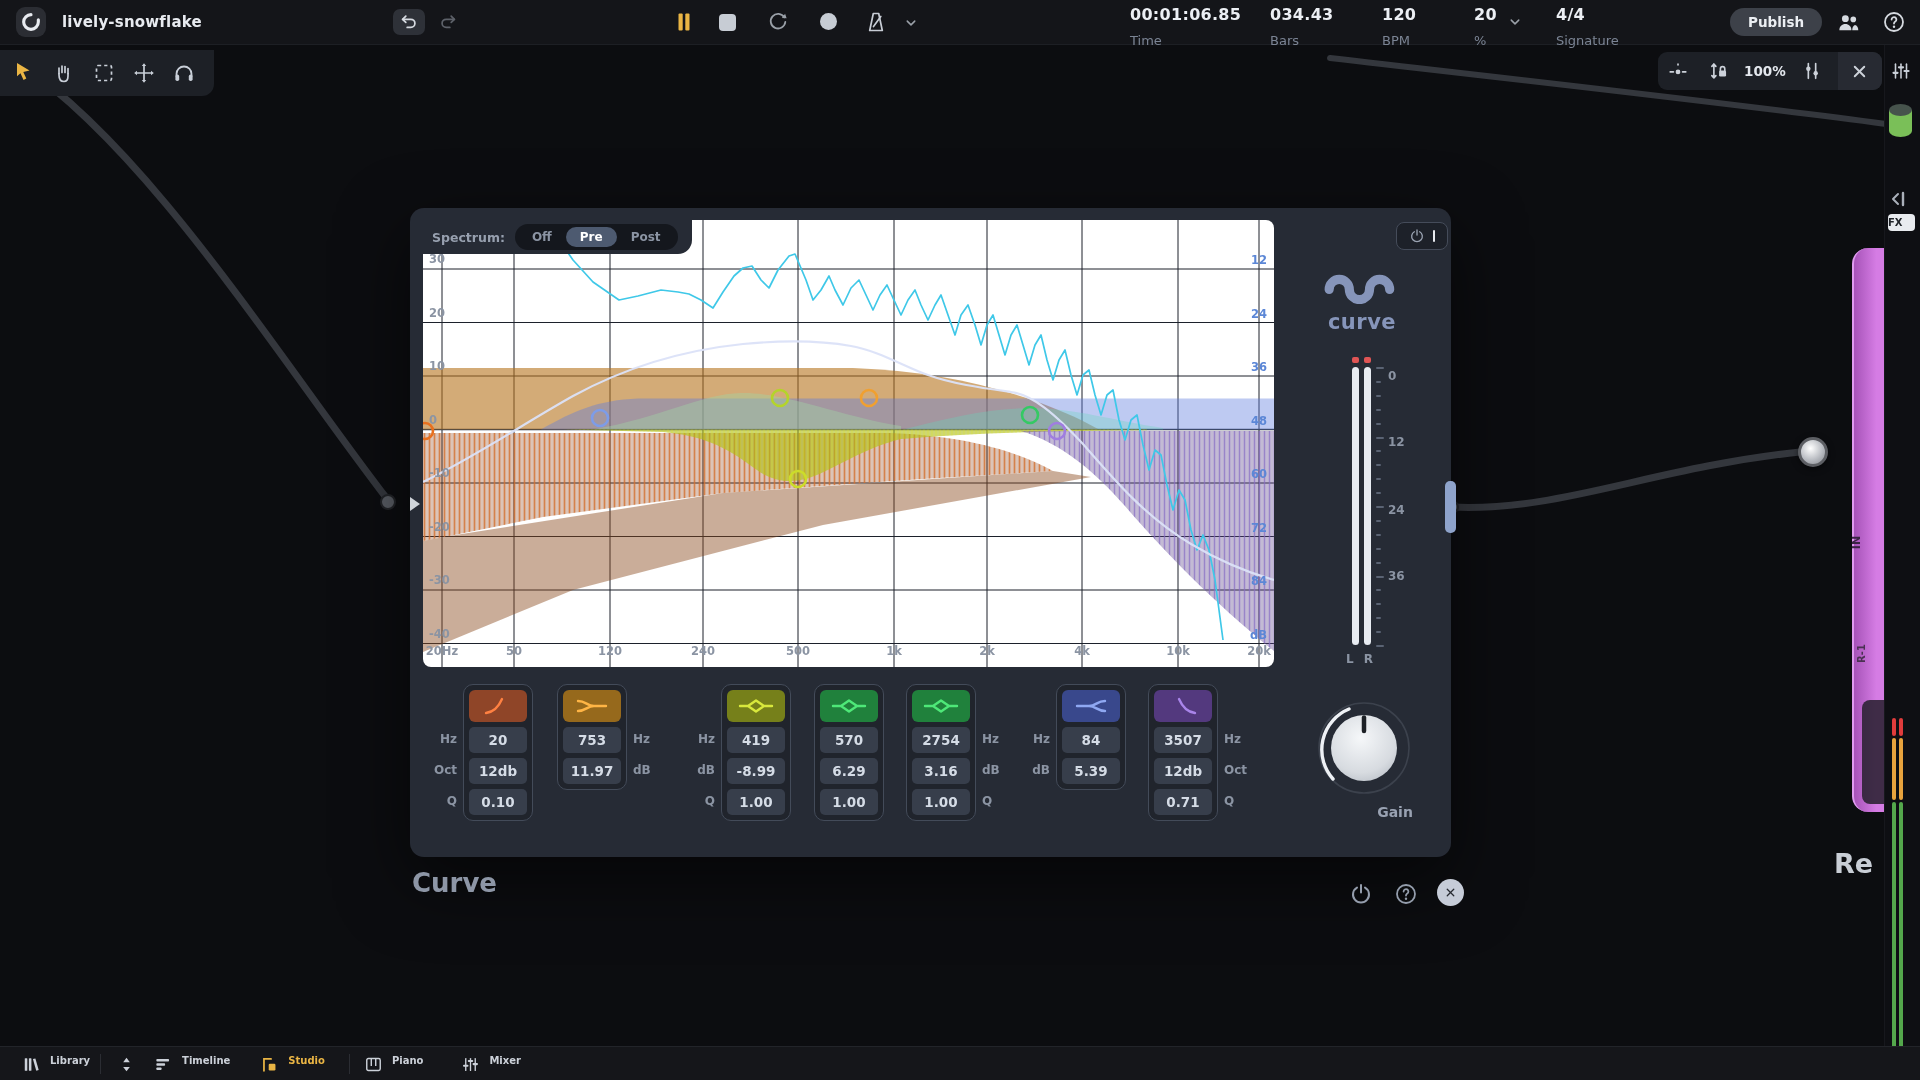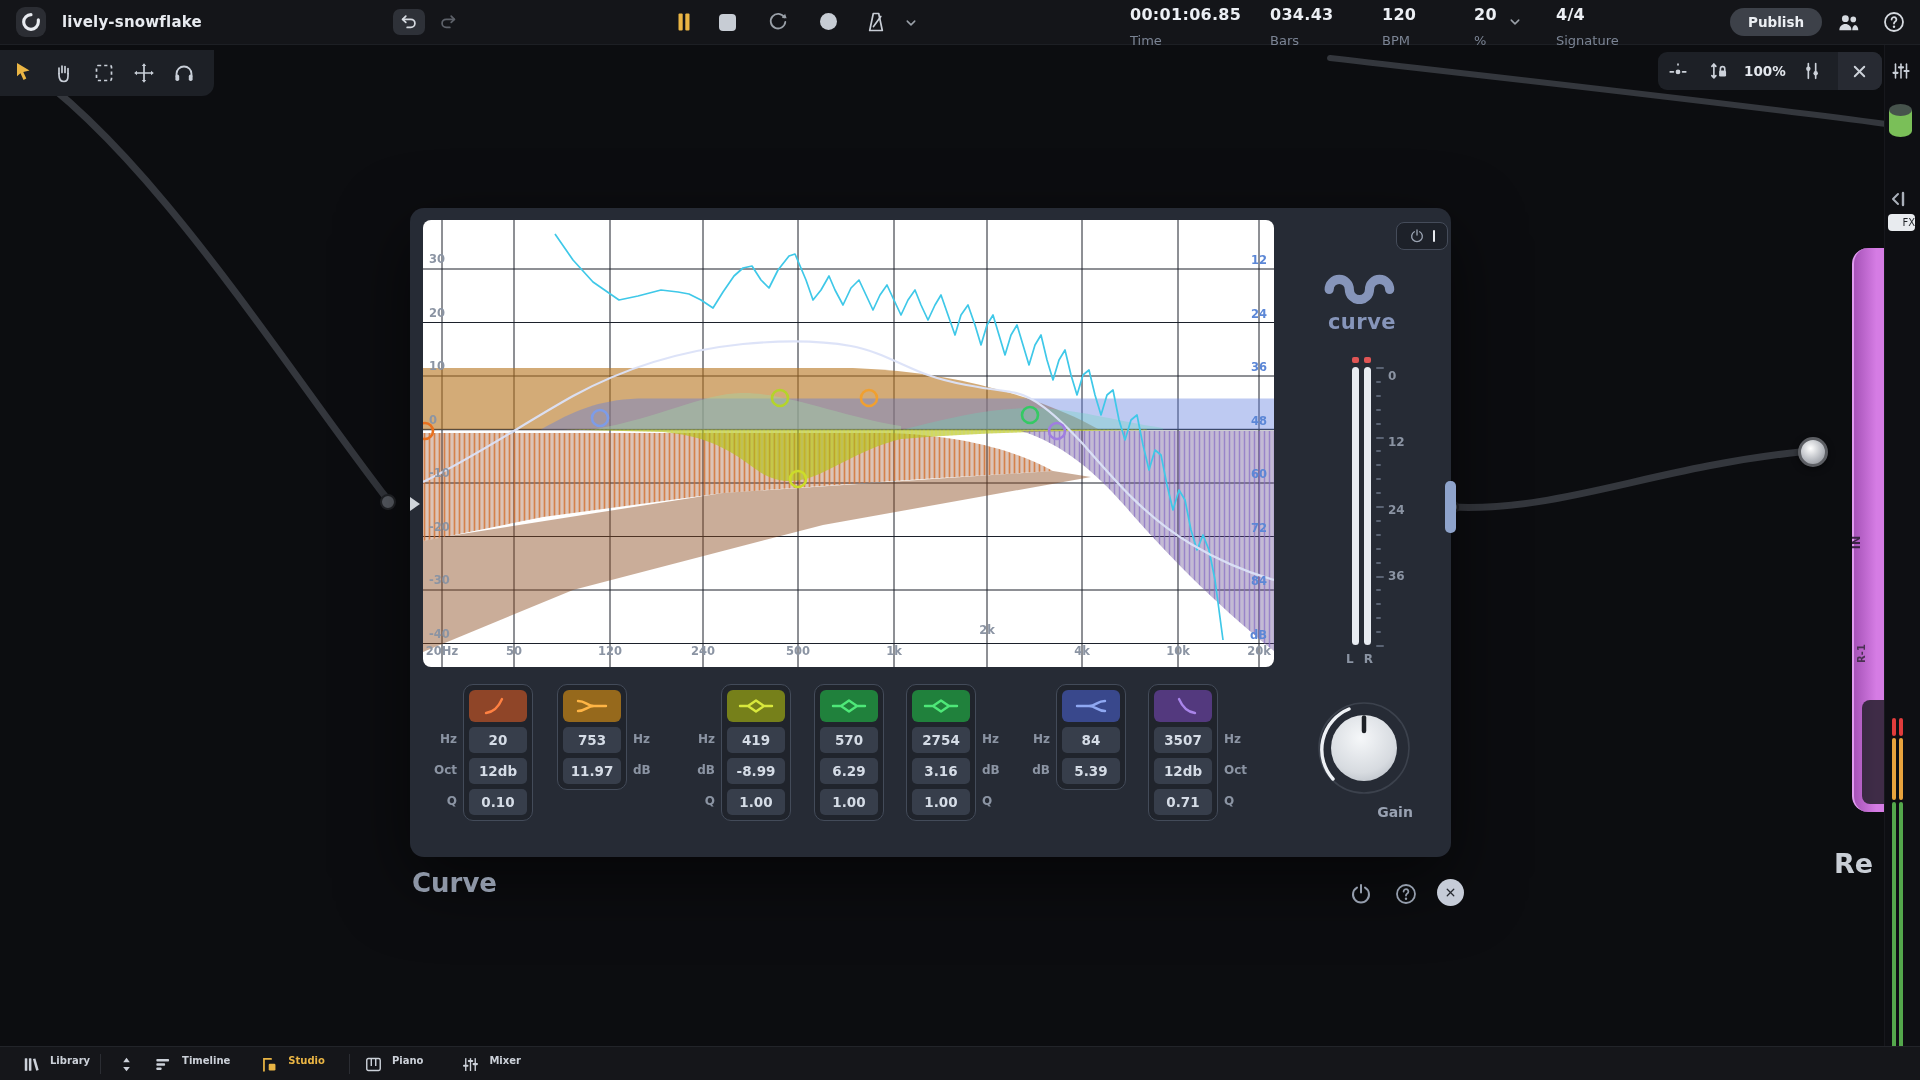--- a/index.html
+++ b/index.html
@@ -77,21 +77,21 @@
   #knob-wrap{left:904px;top:490px;width:100px;height:100px;}
   #gain-label{left:896px;top:596px;width:178px;text-align:center;font-size:14px;font-weight:600;color:#99a2b2;}
   
   #plug-title{left:412px;top:868px;font-size:26px;font-weight:600;color:#8d96a6;z-index:11;}
   .foot-ic{top:882px;width:24px;height:24px;color:#949dac;z-index:11;}
   #foot-close{left:1437px;top:879px;width:27px;height:27px;border-radius:50%;background:#c6ccd8;display:flex;align-items:center;justify-content:center;z-index:11;}
   #foot-close .ic{width:13px;height:13px;color:#262a31;}
   
   #rail{left:1884px;top:44px;width:36px;height:1036px;background:#0e0f13;border-left:1px solid #17181d;z-index:20;}
   #collapse-ctl{left:4px;top:146px;width:22px;height:18px;color:#aab0ba;position:absolute;}
-  #fx-badge{left:3px;top:170px;width:27px;height:17px;background:#e8ebef;border-radius:4px;color:#1f2328;font-size:10px;font-weight:400;text-align:right;line-height:17px;position:absolute;}
+  #fx-badge{left:3px;top:170px;width:27px;height:17px;background:#e8ebef;border-radius:4px;color:#1f2328;font-size:10px;font-weight:700;text-align:left;line-height:17px;position:absolute;}
   #cylinder{left:2px;top:58px;width:27px;height:38px;position:absolute;}
   .rmeter{position:absolute;width:4px;border-radius:2px;}
   #pink-device{left:1852px;top:248px;width:32px;height:564px;background:linear-gradient(90deg,#a653b8,#d57ce4 70%);border-radius:16px 0 0 16px;border-left:2px solid #e09bf0;z-index:5;}
   #pink-inset{position:absolute;left:8px;top:452px;width:22px;height:104px;background:#241f2b;opacity:.85;border-radius:8px 0 0 8px;}
   .pink-txt{position:absolute;transform:rotate(-90deg);transform-origin:center;color:#3a2444;font-weight:800;white-space:nowrap;}
   #silver-conn{left:1798px;top:437px;width:30px;height:30px;border-radius:50%;background:radial-gradient(circle at 40% 35%,#ffffff,#b9bcc2 55%,#84878d);border:3px solid #5c5e63;box-sizing:border-box;z-index:6;box-shadow:0 2px 6px rgba(0,0,0,.5);}
   #re-text{left:1834px;top:810px;font-size:27px;font-weight:600;color:#c9ced6;z-index:4;margin-top:38px;}
   #edge-handle{left:1445px;top:481px;width:11px;height:52px;border-radius:5px;background:#8ea3cb;z-index:12;}
   #in-arrow{left:410px;top:497px;width:0;height:0;border-top:7px solid transparent;border-bottom:7px solid transparent;border-left:10px solid #cfd4da;z-index:12;}
   
@@ -358,25 +358,33 @@
         <div class="ax axr" style="right: 7px; top: 247px;">60</div>
         <div class="ax axr" style="right: 7px; top: 300.5px;">72</div>
         <div class="ax axr" style="right: 7px; top: 354px;">84</div>
         <div class="ax axr" style="right: 7px; top: 407.5px;">dB</div>
         <div class="ax axf" style="left: 19px; top: 424px; transform: translateX(-50%);">20Hz</div>
         <div class="ax axf" style="left: 91px; top: 424px; transform: translateX(-50%);">50</div>
         <div class="ax axf" style="left: 187px; top: 424px; transform: translateX(-50%);">120</div>
         <div class="ax axf" style="left: 280px; top: 424px; transform: translateX(-50%);">240</div>
         <div class="ax axf" style="left: 375px; top: 424px; transform: translateX(-50%);">500</div>
         <div class="ax axf" style="left: 471px; top: 424px; transform: translateX(-50%);">1k</div>
-        <div class="ax axf" style="left: 564px; top: 403px; transform: translateX(-50%);">2k</div>
+        <div class="ax axf" style="left: 564px; top: 424px; transform: translateX(-50%);">2k</div>
         <div class="ax axf" style="left: 659px; top: 424px; transform: translateX(-50%);">4k</div>
         <div class="ax axf" style="left: 755px; top: 424px; transform: translateX(-50%);">10k</div>
         <div class="ax axf" style="left: 836px; top: 424px; transform: translateX(-50%);">20k</div>
       </div>
+    <div id="spectrum-bar" class="abs">
+      <span id="spectrum-label">Spectrum:</span>
+      <span id="spectrum-seg">
+          <span class="seg-opt">Off</span>
+          <span class="seg-opt sel">Pre</span>
+          <span class="seg-opt">Post</span>
+        </span>
+    </div>
     <div id="bands">
         <div class="band-box" style="left: 53px; top: 476px;">
           <div class="band-icon" style="background: rgb(143, 69, 40);">
             <svg viewBox="0 0 44 20" fill="none" stroke="#ff8142" stroke-width="2.4" stroke-linecap="round" stroke-linejoin="round">
               <path d="M10,17 C18,16 23,10 26,3"></path>
             </svg>
           </div>
           <div class="band-field">20</div>
           <div class="band-field">12db</div>
           <div class="band-field">0.10</div>

